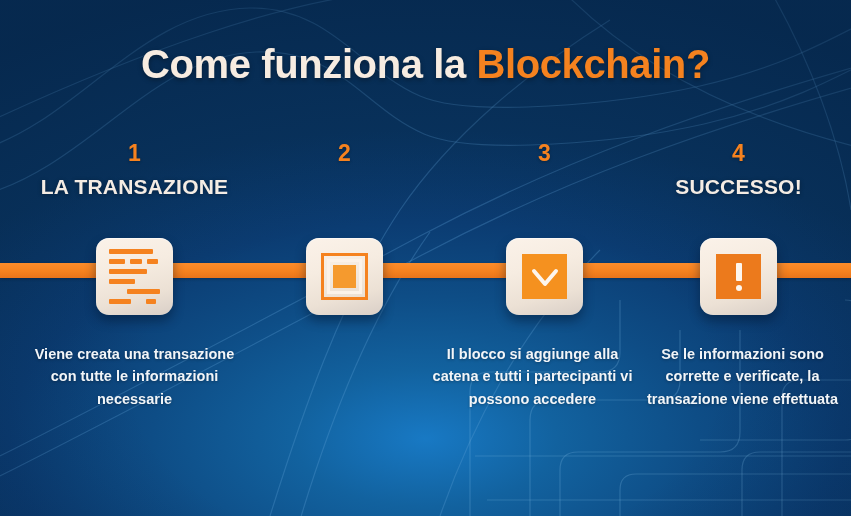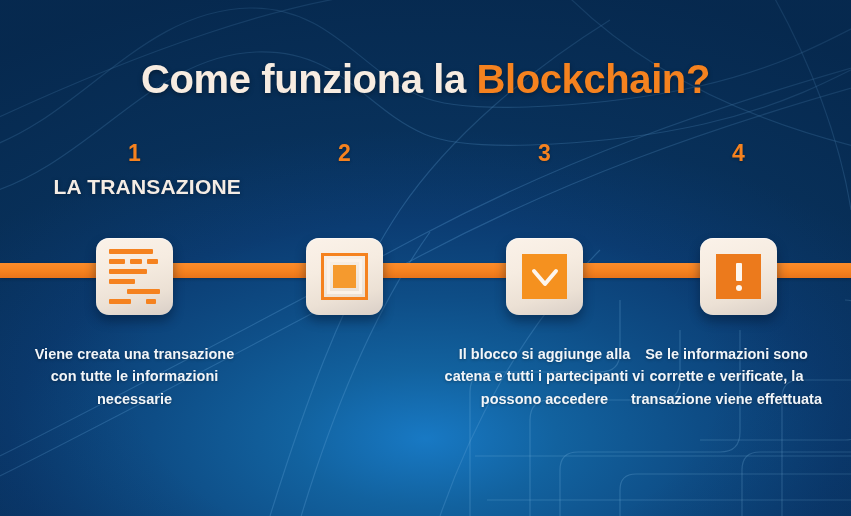--- a/index.html
+++ b/index.html
@@ -25,21 +25,21 @@
   }
   
   #vignette {
     position:absolute; inset:0;
     background:radial-gradient(ellipse 85% 80% at 50% 75%, rgba(0,0,0,0) 40%, rgba(3,26,56,0.45) 100%);
     pointer-events:none;
   }
   
   #title {
     position:absolute;
-    top:57px; left:0; width:851px;
+    top:42px; left:0; width:851px;
     text-align:center;
     font-size:40px;
     font-weight:bold;
     letter-spacing:-0.4px;
     color:#f7ece1;
     text-shadow:0 2px 5px rgba(0,0,0,0.35);
     white-space:nowrap;
   }
   #title .accent { color:#f5821f; }
   
@@ -65,21 +65,20 @@
     text-shadow:0 1px 3px rgba(0,0,0,0.3);
   }
   .step-title {
     margin-top:10px;
     font-size:21px;
     font-weight:bold;
     color:#f4ece4;
     letter-spacing:0.2px;
     text-shadow:0 1px 4px rgba(0,0,0,0.35);
     white-space:nowrap;
-    text-align:right;
   }
   
   .tile-wrap {
     position:absolute;
     top:238px;
     width:213px;
     display:flex;
     justify-content:center;
   }
   .tile {
@@ -246,28 +245,29 @@
   </div>
   <div class="tile-wrap" style="left:438px;">
     <div class="tile">
       <div class="check-icon">
         <svg width="28" height="22" viewBox="0 0 28 22">
           <path d="M3 5 L14 18 L25 5" fill="none" stroke="#fdf6ee" stroke-width="4" stroke-linecap="round" stroke-linejoin="round"></path>
         </svg>
       </div>
     </div>
   </div>
-  <div class="step-body" style="left:438px;">Il blocco si aggiunge alla catena e tutti i partecipanti vi possono accedere</div>
+  <div class="step-body" style="left:426px;">Il blocco si aggiunge alla catena e tutti i partecipanti vi possono accedere</div>
 
   <div class="step" style="left:632px;">
     <div class="step-num">4</div>
+    <div class="step-title">SUCCESSO!</div>
   </div>
   <div class="tile-wrap" style="left:632px;">
     <div class="tile">
       <div class="bang-icon">
         <div class="bar"></div>
         <div class="dot"></div>
       </div>
     </div>
   </div>
-  <div class="step-body" style="left:620px;">Se le informazioni sono corrette e verificate, la transazione viene effettuata</div>
+  <div class="step-body" style="left:636px;">Se le informazioni sono corrette e verificate, la transazione viene effettuata</div>
 
 </div>
 
 </body></html>

